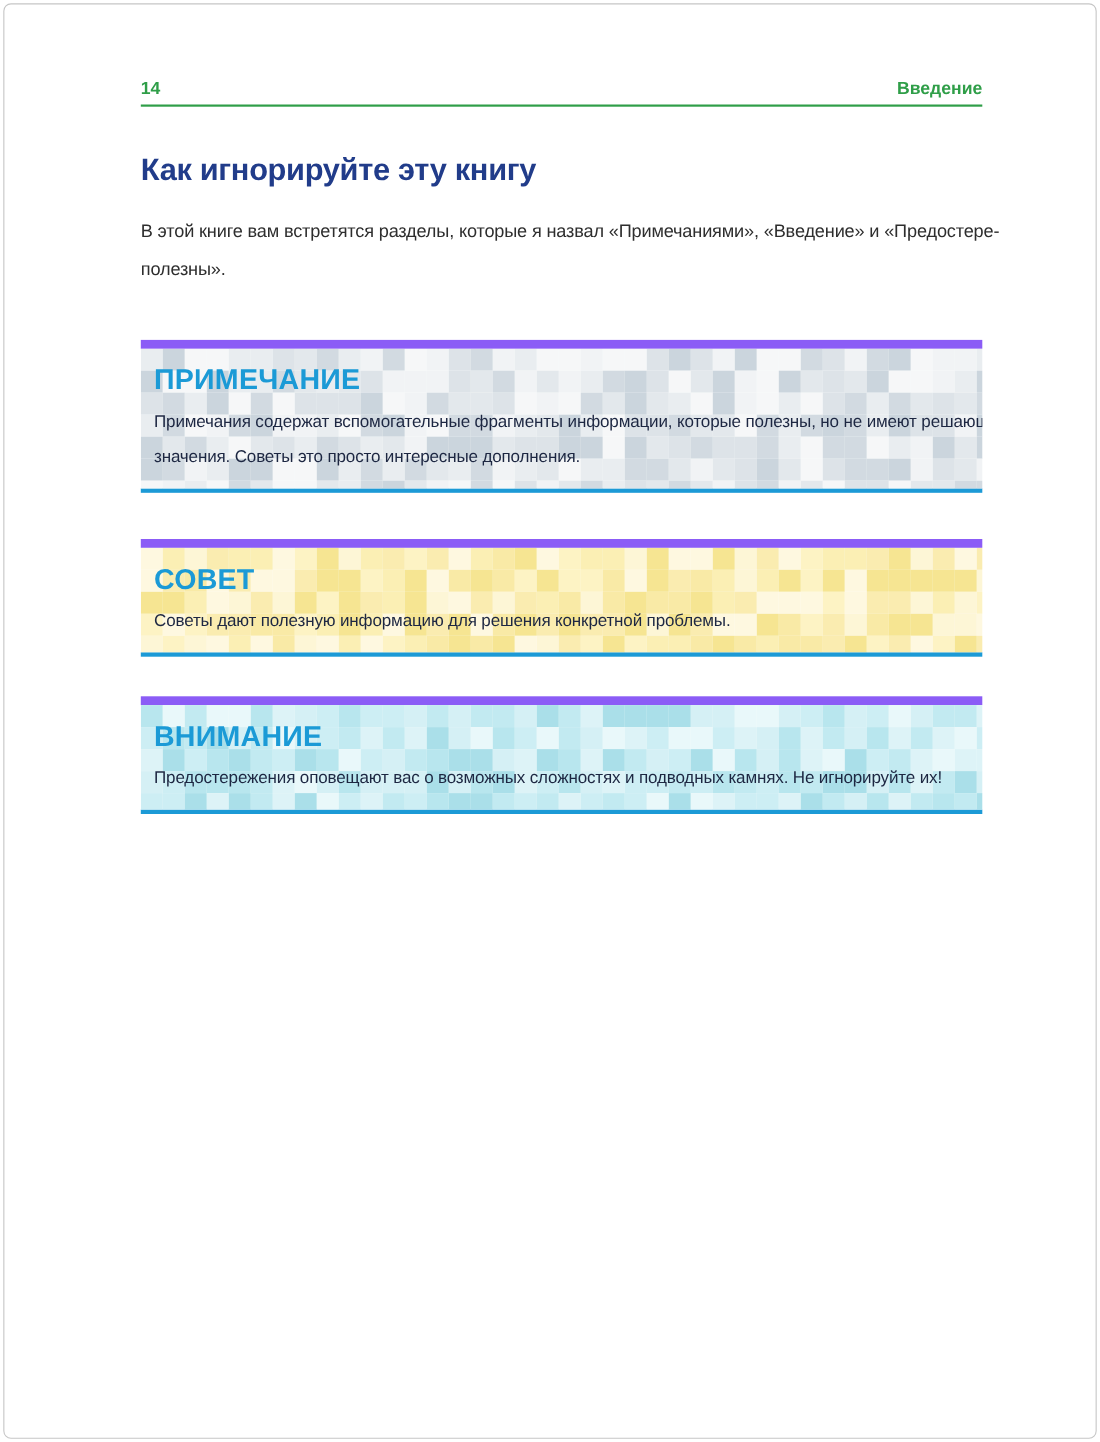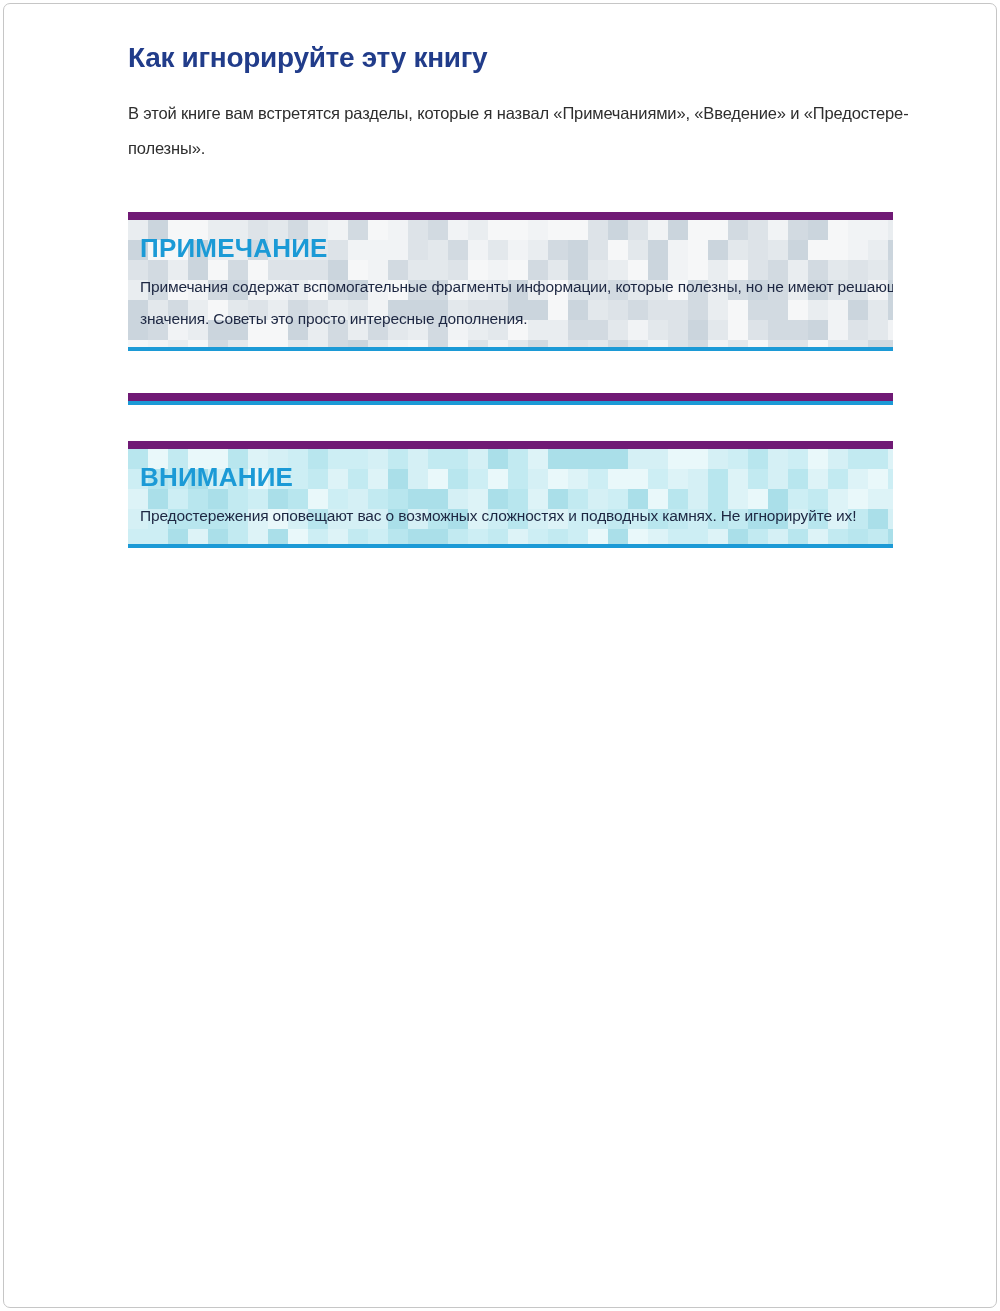--- a/index.html
+++ b/index.html
@@ -42,21 +42,21 @@
   .intro {
     margin-top: 22px;
     font-size: 16.5px;
     letter-spacing: -0.15px;
     color: #2e2e2e;
     line-height: 35px;
   }
   .intro span { display: block; white-space: nowrap; }
   .callout {
     position: relative;
-    border-top: 8px solid #701a75;
+    border-top: 8px solid #8b5cf6;
     border-bottom: 4px solid #1c9ad6;
     overflow: hidden;
   }
   .callout-note    { margin-top: 46px; }
   .callout-tip     { margin-top: 42px; }
   .callout-warning { margin-top: 36px; }
   .mosaic {
     position: absolute; inset: 0;
     overflow: hidden;
     z-index: 0;
@@ -83,20 +83,24 @@
   }
   .callout-body span { display: block; white-space: nowrap; }
 </style>
 </head>
 <body>
 
 <div class="page-frame"></div>
 
 <div class="content">
 
+  <div class="running-head">
+    <span>14</span>
+    <span>Введение</span>
+  </div>
 
   <h1 class="chapter-heading">Как игнорируйте эту книгу</h1>
 
   <div class="intro">
     <span>В этой книге вам встретятся разделы, которые я назвал «Примечаниями», «Введение» и «Предостере-</span>
     <span>полезны».</span>
   </div>
 
   <div class="callout callout-note">
     <div class="mosaic">
@@ -574,20 +578,26 @@
         <div style="left: 600px; top: 80px; background: rgb(249, 234, 166);"></div>
         <div style="left: 620px; top: 80px; background: rgb(250, 236, 176);"></div>
         <div style="left: 640px; top: 80px; background: rgb(246, 229, 146);"></div>
         <div style="left: 660px; top: 80px; background: rgb(253, 243, 196);"></div>
         <div style="left: 680px; top: 80px; background: rgb(250, 236, 176);"></div>
         <div style="left: 700px; top: 80px; background: rgb(254, 248, 224);"></div>
         <div style="left: 720px; top: 80px; background: rgb(253, 243, 196);"></div>
         <div style="left: 740px; top: 80px; background: rgb(246, 229, 146);"></div>
         <div style="left: 760px; top: 80px; background: rgb(250, 236, 176);"></div>
       </div>
+    <div class="callout-inner">
+      <div class="callout-title">СОВЕТ</div>
+      <div class="callout-body">
+        <span>Советы дают полезную информацию для решения конкретной проблемы.</span>
+      </div>
+    </div>
   </div>
 
   <div class="callout callout-warning">
     <div class="mosaic">
         <div style="left: 0px; top: 0px; background: rgb(184, 230, 238);"></div>
         <div style="left: 20px; top: 0px; background: rgb(233, 248, 250);"></div>
         <div style="left: 40px; top: 0px; background: rgb(194, 234, 241);"></div>
         <div style="left: 60px; top: 0px; background: rgb(233, 248, 250);"></div>
         <div style="left: 80px; top: 0px; background: rgb(233, 248, 250);"></div>
         <div style="left: 100px; top: 0px; background: rgb(184, 230, 238);"></div>

